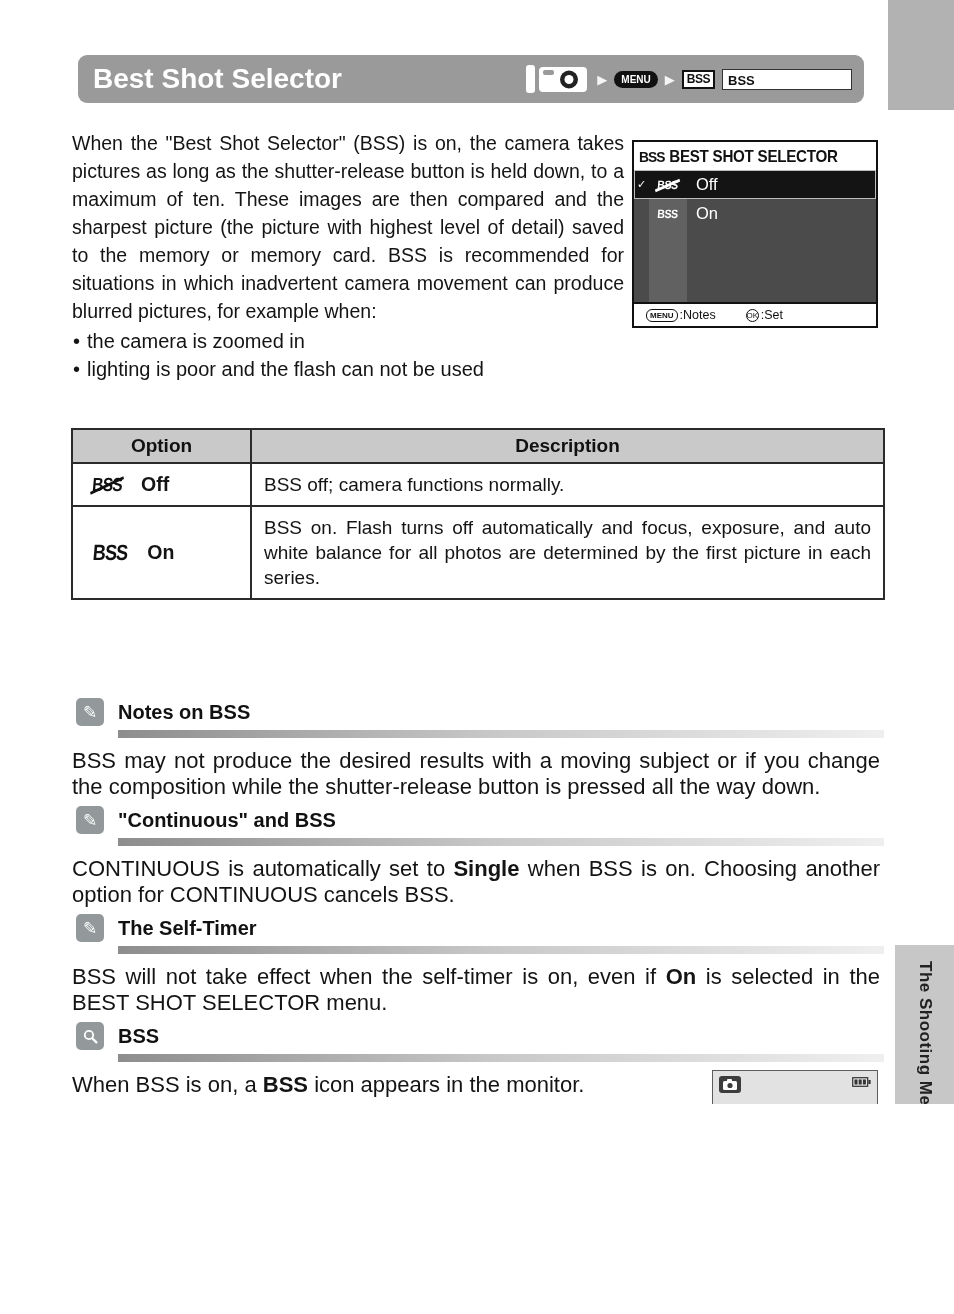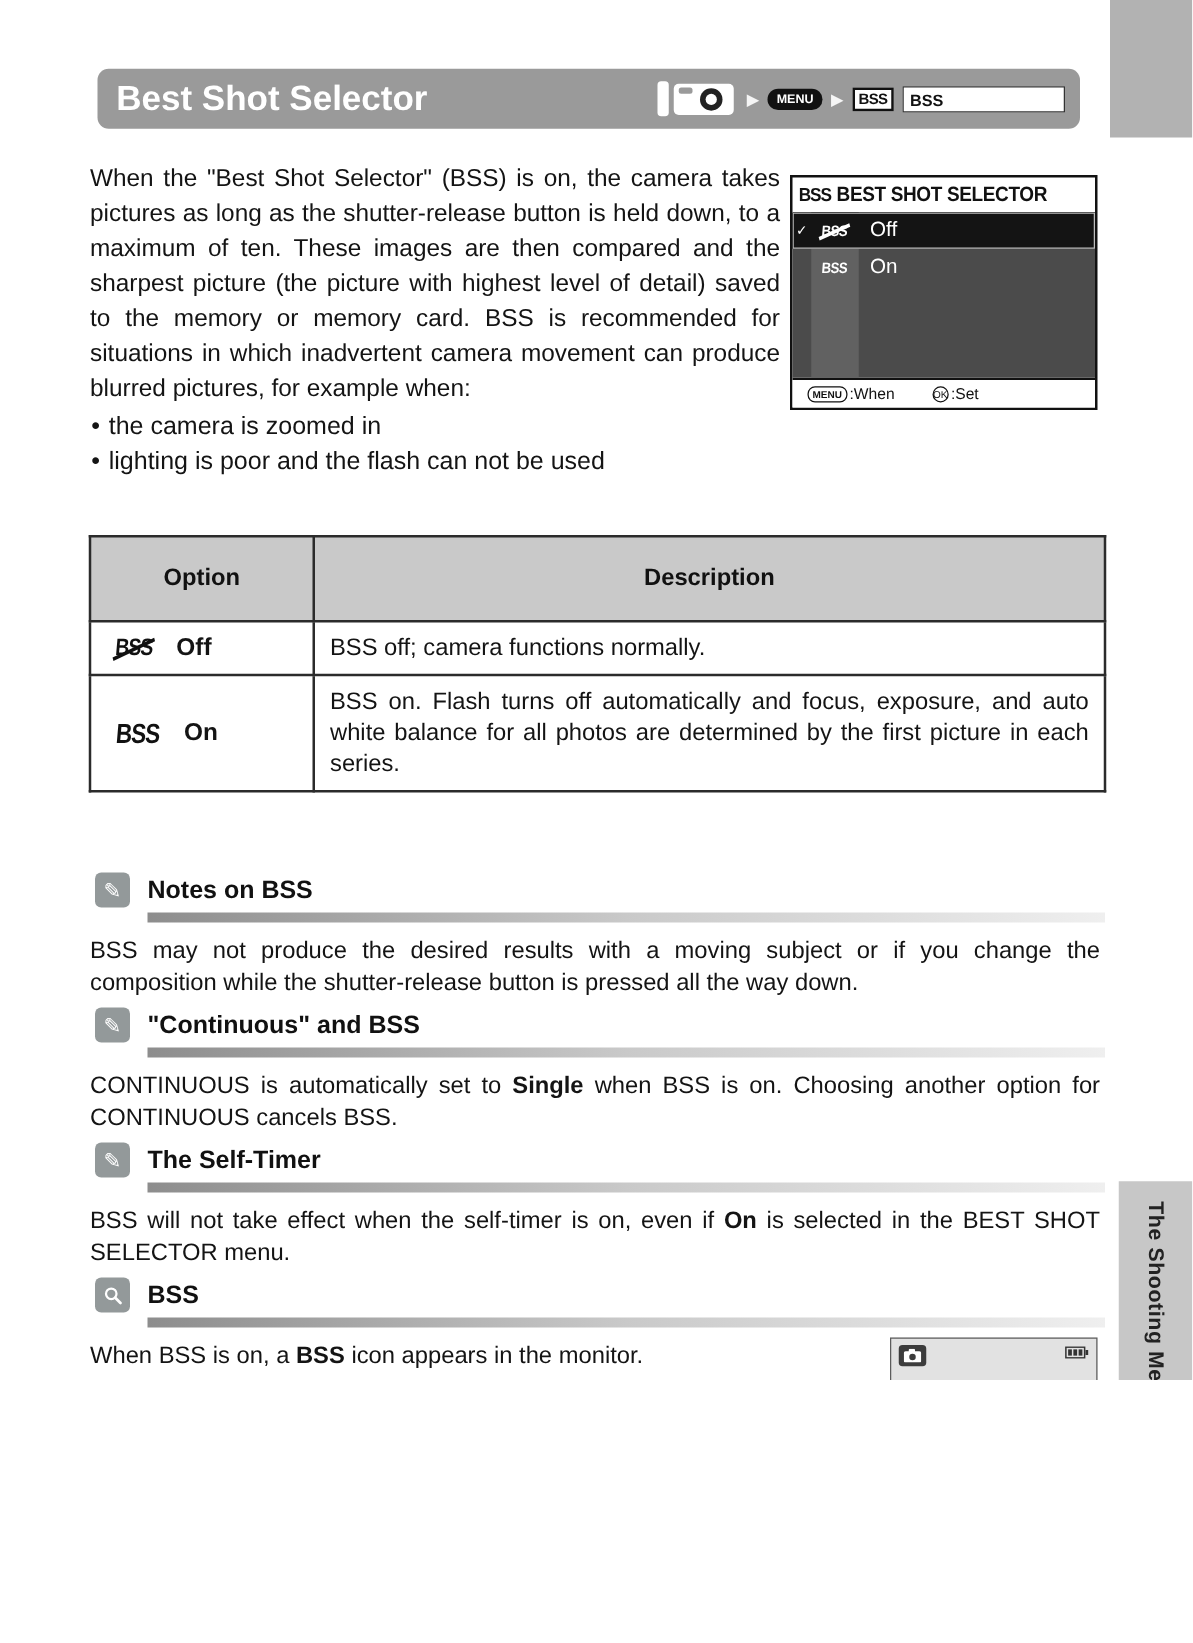--- a/index.html
+++ b/index.html
@@ -56,37 +56,37 @@
   .chip-ok { border:1.3px solid #111; border-radius:50%; font-size:8px; font-weight:normal; width:13px; height:13px;
     display:flex; align-items:center; justify-content:center; box-sizing:border-box; }
 
   
   .slashed { position:relative; }
   .slashed::after { content:""; position:absolute; left:-3px; right:-3px; top:45%; height:2.5px;
     background:currentColor; transform:rotate(-22deg); }
 
   
   .option-table { position:absolute; left:71px; top:428px; width:814px; border-collapse:collapse; }
-  .option-table th { background:#c9c9c9; border:2px solid #2b2b2b; font-size:19px; padding:22px 6px; color:#111; }
+  .option-table th { background:#c9c9c9; border:2px solid #2b2b2b; font-size:19px; padding:5px 6px; color:#111; }
   .option-table td { border:2px solid #2b2b2b; font-size:19px; padding:8px 12px; color:#141414; vertical-align:middle; }
   .option-table .col-opt { width:165px; }
   .opt-cell { display:flex; align-items:center; gap:16px; padding-left:4px; }
   .bss-logo-k { display:inline-block; color:#111; font-weight:bold; font-size:19px; transform:scaleX(.82) skewX(-6deg); letter-spacing:-1px; }
   .opt-label { font-weight:bold; font-size:19.5px; }
   .desc-cell { text-align:justify; line-height:25px; }
 
   
   .note { position:absolute; left:72px; width:812px; }
   .note .head { display:flex; align-items:center; gap:14px; margin-left:4px; }
   .note-icon-box { width:28px; height:28px; background:#93999a; border-radius:5px; color:#fff;
     display:flex; align-items:center; justify-content:center; font-size:17px; flex:0 0 auto; }
   .note-title { font-size:20px; font-weight:bold; color:#111; }
   .note-rule { margin-left:46px; height:8px; margin-top:4px;
     background:linear-gradient(to right,#8d8d8d 0%,#c9c9c9 50%,#efefef 100%); }
-  .note-body { margin:10px 4px 0 0; font-size:19px; line-height:26px; text-align:justify; color:#141414; }
+  .note-body { margin:10px 4px 0 0; font-size:22px; line-height:26px; text-align:justify; color:#141414; }
   .note-body b { font-weight:bold; }
   .n1 { top:698px; } .n2 { top:806px; } .n3 { top:914px; } .n4 { top:1022px; }
   .n4 .note-body { width:606px; }
 
   
   .monitor-shot { position:absolute; left:712px; top:1070px; width:166px; height:128px; background:#e2e2e2;
     border:1px solid #5c5c5c; box-sizing:border-box; }
   .mon-cam { position:absolute; left:6px; top:5px; width:22px; height:17px; background:#3c3c3c; border-radius:3px;
     display:flex; align-items:center; justify-content:center; }
   .mon-batt { position:absolute; right:6px; top:6px; line-height:0; }
@@ -159,21 +159,21 @@
         <span class="ms-check"></span>
         <span class="ms-icon-cell">
             <span class="bss-logo-w">BSS</span>
           </span>
         <span class="ms-label">On</span>
       </div>
     </div>
     <div class="ms-footer">
       <span class="grp">
         <span class="chip-menu">MENU</span>
-        <span>:When</span>
+        <span>:Notes</span>
       </span>
       <span class="grp">
         <span class="chip-ok">OK</span>
         <span>:Set</span>
       </span>
     </div>
   </div>
 
   <table class="option-table">
     <thead>

